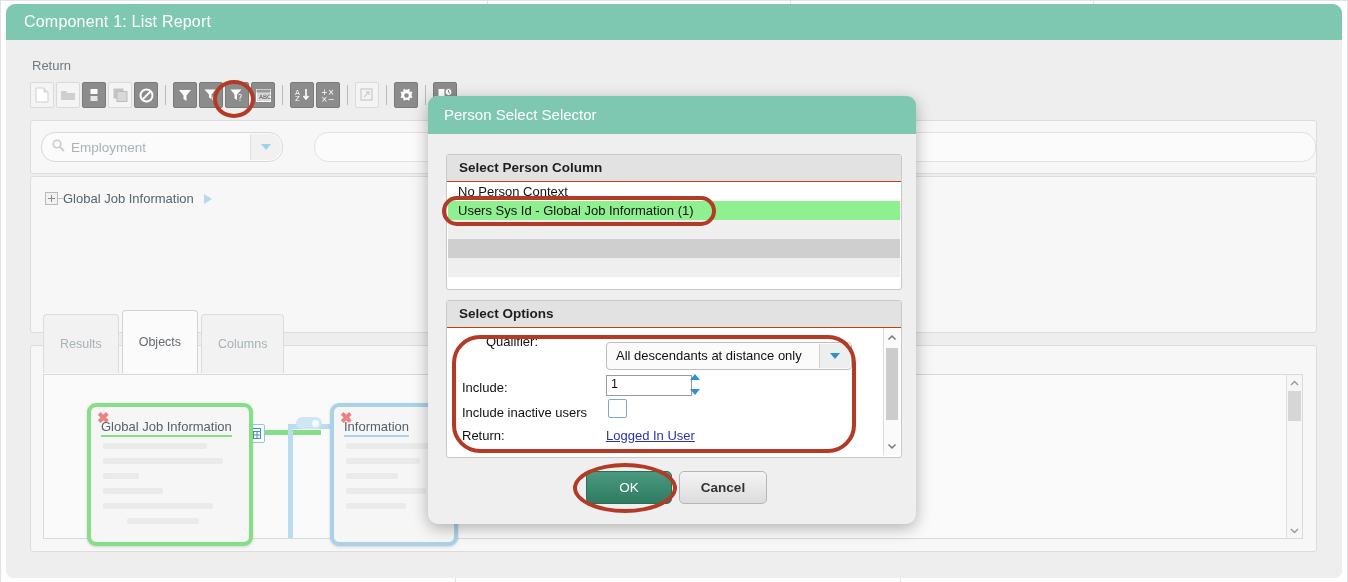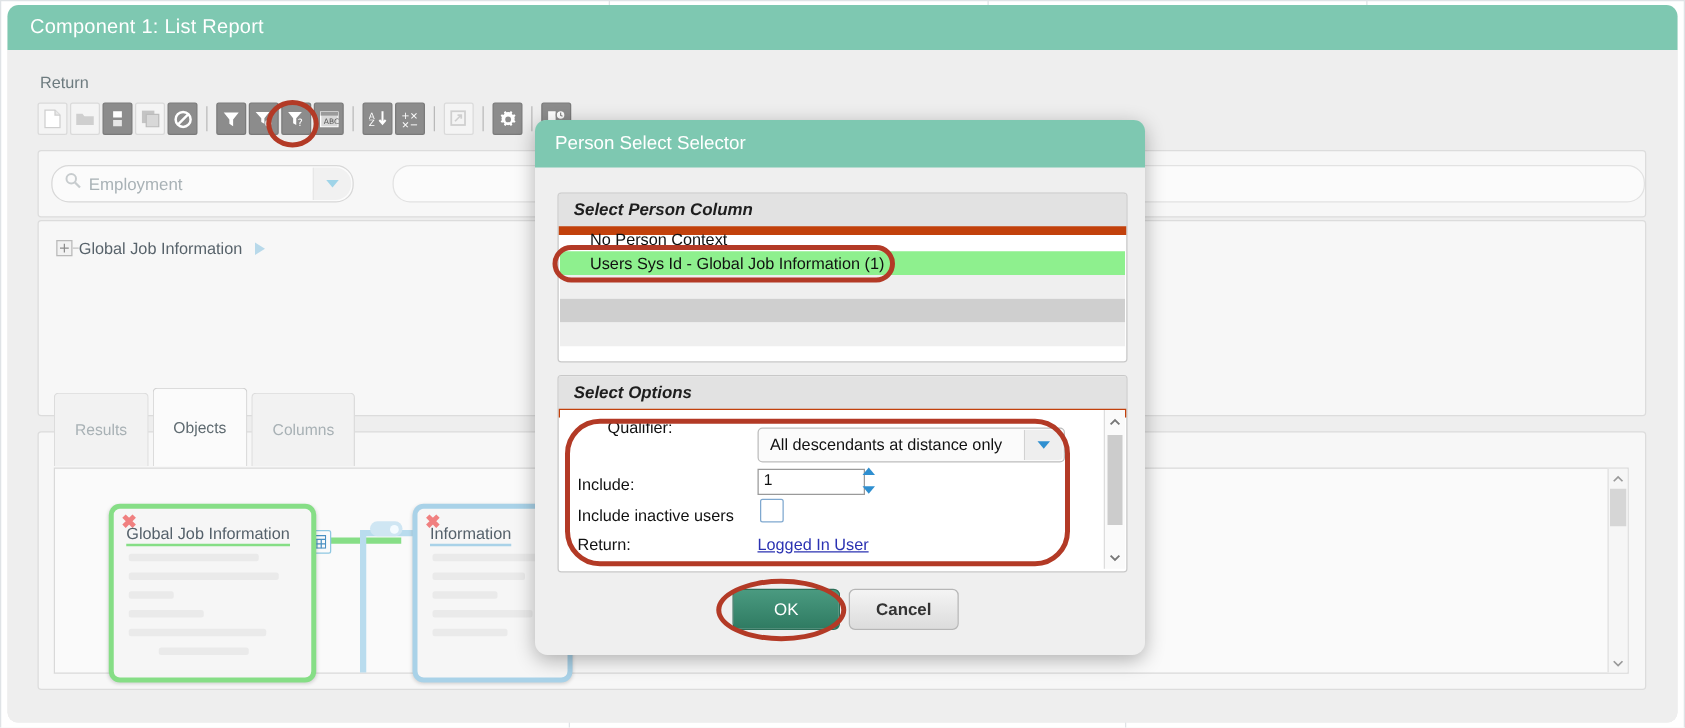--- a/index.html
+++ b/index.html
@@ -142,28 +142,28 @@
   }
   .modal-title{
     position:absolute;left:0;top:0;width:488px;height:38px;
     background:#7ec8b1;border-radius:9px 9px 0 0;color:#fff;
     font-size:15px;line-height:38px;padding-left:16px;box-sizing:border-box;
   }
   .sect{
     position:absolute;background:#ffffff;border:1px solid #c8c8c8;border-radius:3px;
   }
   .sect-head{
-    height:26px;line-height:26px;background:#e2e2e2;border-bottom:7px solid #c2410c;
-    font-size:13.5px;font-weight:bold;color:#1e1e1e;padding-left:12px;font-style:italic;
+    height:26px;line-height:26px;background:#e2e2e2;border-bottom:1px solid #c2410c;
+    font-size:13.5px;font-weight:bold;color:#1e1e1e;padding-left:12px;
   }
   .sect-col{left:446px;top:154px;width:454px;height:134px;}
   .sect-opt{left:446px;top:300px;width:454px;height:156px;}
 
   .list{position:absolute;left:1px;top:27px;width:452px;}
-  .list-row{height:19px;line-height:19px;font-size:13px;color:#111;padding-left:24px;box-sizing:border-box;}
+  .list-row{height:19px;line-height:19px;font-size:13px;color:#111;padding-left:10px;box-sizing:border-box;}
   .list-row.alt{background:#efefef;}
   .list-row.alt2{background:#cfcfcf;}
   .list-row.sel{background:#8ef08e;}
 
   .opt-area{position:absolute;left:1px;top:27px;width:436px;height:127px;background:#fff;}
   .opt-row{position:absolute;font-size:13px;color:#111;}
   .lbl-qual{left:14px;top:6px;margin-left:24px;}
   .lbl-dist{left:14px;top:52px;}
   .lbl-inact{left:14px;top:77px;}
   .lbl-person{left:14px;top:100px;}

